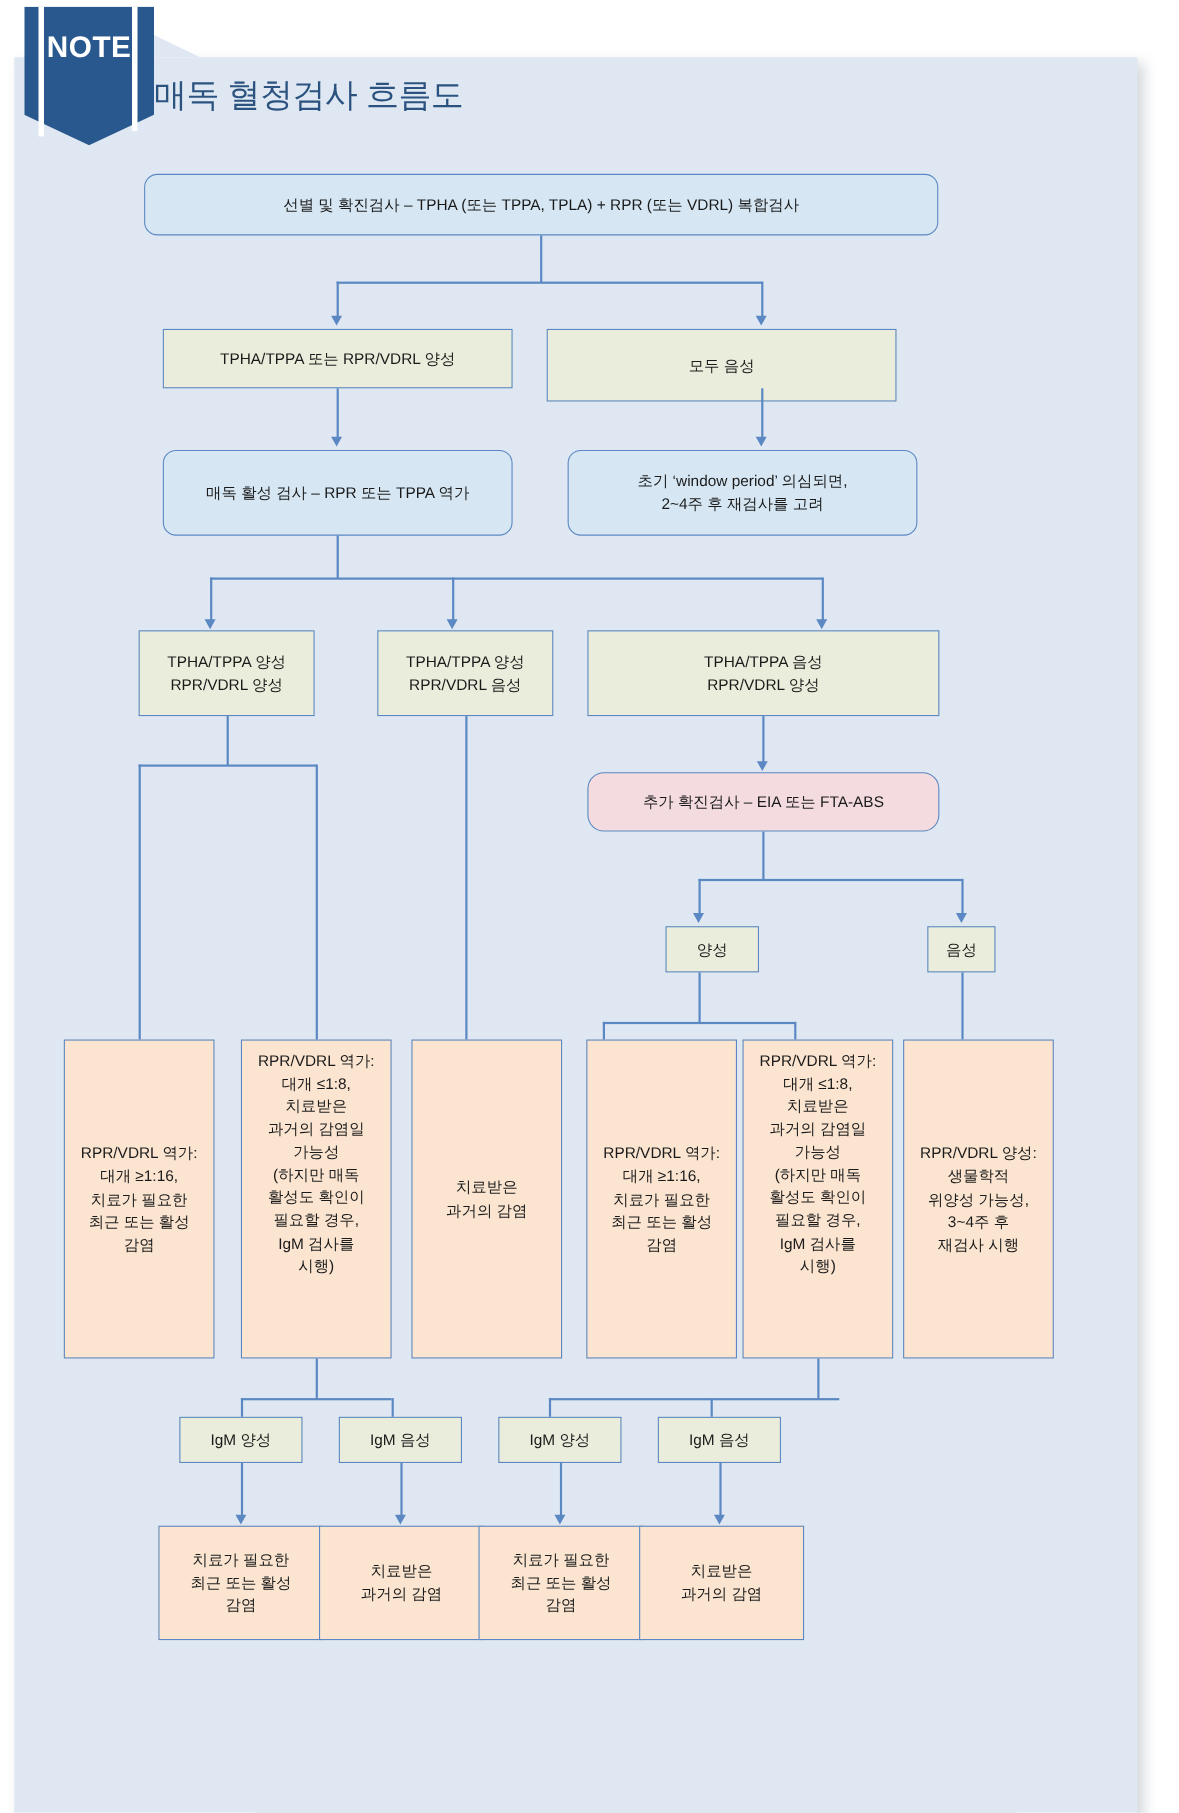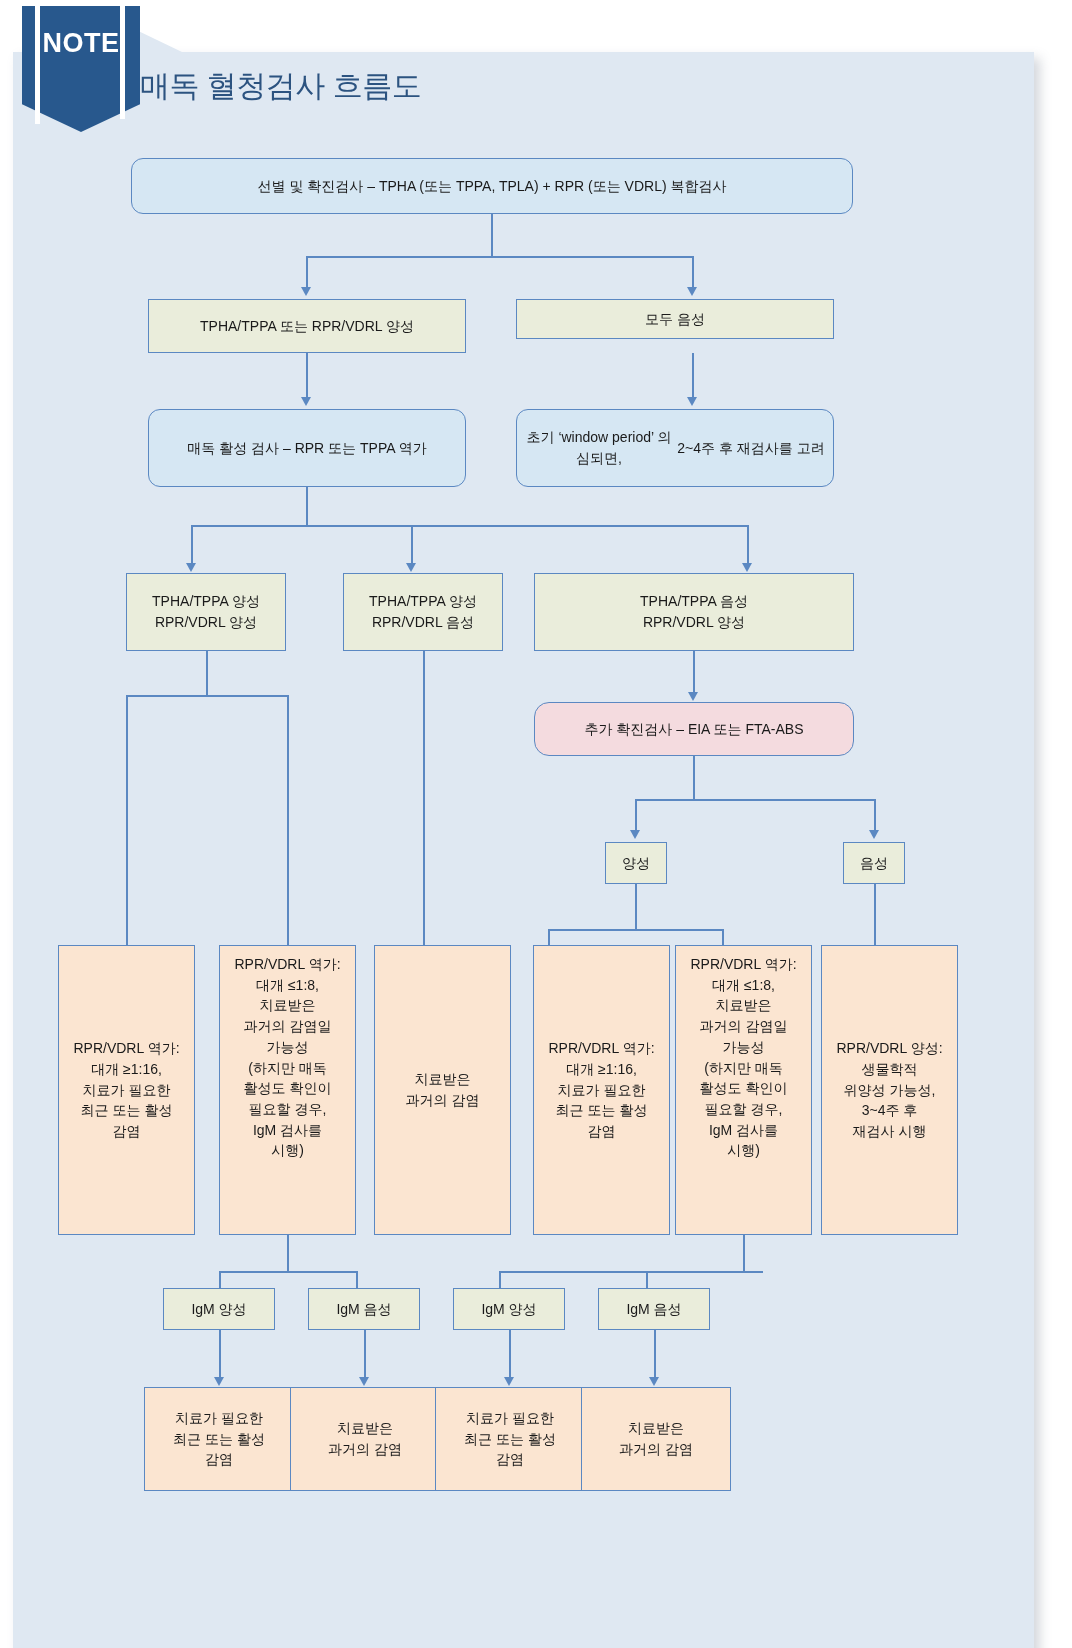--- a/index.html
+++ b/index.html
@@ -124,33 +124,33 @@
   <div class="ln vln" style="left:478px; top:162px; height:43px;"></div>
   <div class="ln hln" style="left:293px; top:204px; width:387px;"></div>
   <div class="ln vln" style="left:293px; top:204px; height:33px;"></div>
   <div class="arrow" style="left:288px; top:235px;"></div>
   <div class="ln vln" style="left:679px; top:204px; height:33px;"></div>
   <div class="arrow" style="left:674px; top:235px;"></div>
 
   <div class="node green" style="left:135px; top:247px; width:318px; height:54px;">
     <span>TPHA/TPPA 또는 RPR/VDRL 양성</span>
   </div>
-  <div class="node green" style="left:503px; top:247px; width:318px; height:40px;">
+  <div class="node green" style="left:484px; top:247px; width:318px; height:66px;">
     <span>모두 음성</span>
   </div>
 
   <div class="ln vln" style="left:293px; top:301px; height:46px;"></div>
   <div class="arrow" style="left:288px; top:345px;"></div>
   <div class="ln vln" style="left:679px; top:301px; height:46px;"></div>
   <div class="arrow" style="left:674px; top:345px;"></div>
 
   <div class="node blue" style="left:135px; top:357px; width:318px; height:78px;">
     <span>매독 활성 검사 – RPR 또는 TPPA 역가</span>
   </div>
-  <div class="node blue" style="left:503px; top:357px; width:318px; height:78px; flex-direction:row;">
+  <div class="node blue" style="left:503px; top:357px; width:318px; height:78px; flex-direction:column;">
     <span>초기 ‘window period’ 의심되면,</span>
     <span>2~4주 후 재검사를 고려</span>
   </div>
 
   <div class="ln vln" style="left:293px; top:435px; height:39px;"></div>
   <div class="ln hln" style="left:178px; top:473px; width:557px;"></div>
   <div class="ln vln" style="left:178px; top:473px; height:40px;"></div>
   <div class="arrow" style="left:173px; top:511px;"></div>
   <div class="ln vln" style="left:398px; top:473px; height:40px;"></div>
   <div class="arrow" style="left:393px; top:511px;"></div>
@@ -187,21 +187,21 @@
     <span>추가 확진검사 – EIA 또는 FTA-ABS</span>
   </div>
 
   <div class="ln vln" style="left:680px; top:704px; height:44px;"></div>
   <div class="ln hln" style="left:622px; top:747px; width:240px;"></div>
   <div class="ln vln" style="left:622px; top:747px; height:33px;"></div>
   <div class="arrow" style="left:617px; top:778px;"></div>
   <div class="ln vln" style="left:861px; top:747px; height:33px;"></div>
   <div class="arrow" style="left:856px; top:778px;"></div>
 
-  <div class="node green" style="left:592px; top:790px; width:62px; height:42px;">
+  <div class="node green" style="left:592px; top:790px; width:85px; height:42px;">
     <span>양성</span>
   </div>
   <div class="node green" style="left:830px; top:790px; width:62px; height:42px;">
     <span>음성</span>
   </div>
 
   <div class="ln vln" style="left:622px; top:832px; height:46px;"></div>
   <div class="ln hln" style="left:535px; top:877px; width:175px;"></div>
   <div class="ln vln" style="left:535px; top:877px; height:61px;"></div>
   <div class="arrow" style="left:530px; top:936px;"></div>

